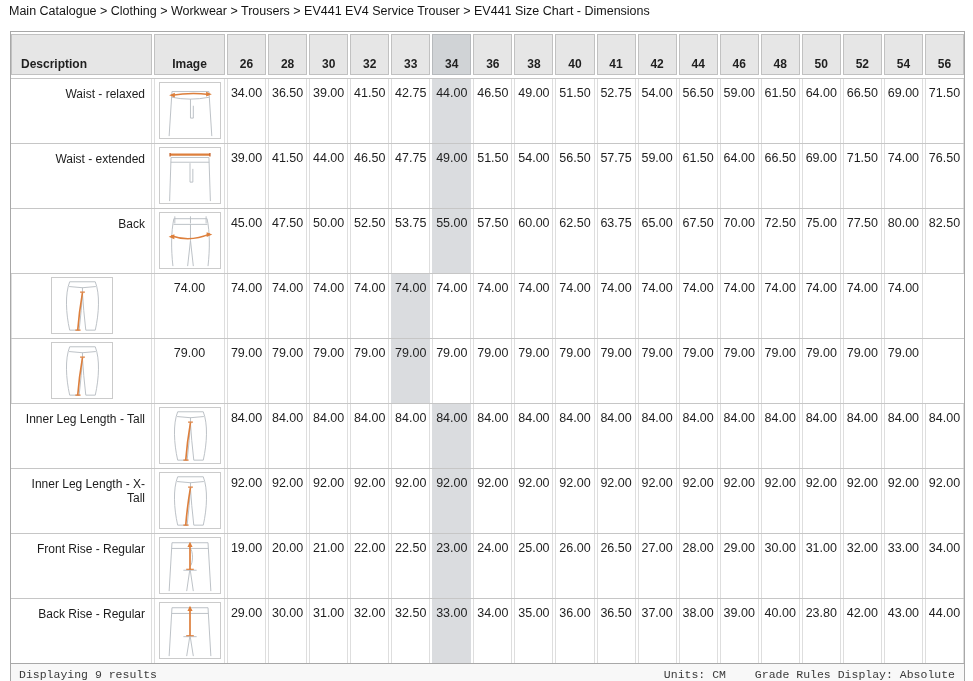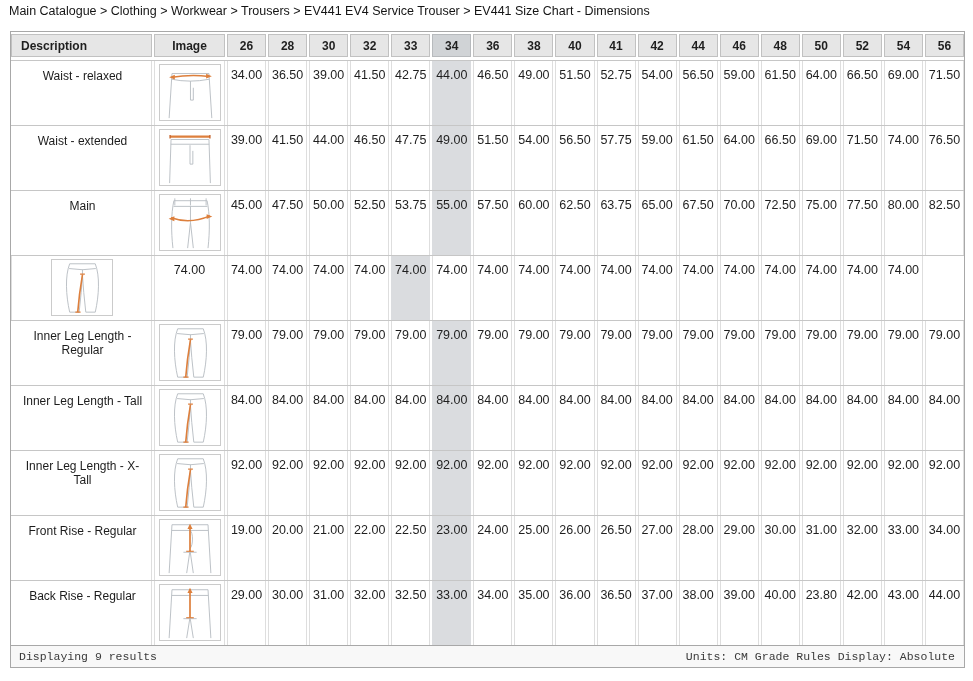--- a/index.html
+++ b/index.html
@@ -11,40 +11,40 @@
   .bc-sep{color:#141414;}
 
   .tablewrap{position:absolute;left:10px;top:31px;width:953px;border:1px solid #a8a8a8;background:#fff;}
 
   .grid-row{display:grid;grid-template-columns:141px 71px repeat(18,1fr);column-gap:2px;}
 
   
   .hdr{background:#fff;}
   .hcell{background:#e6e6e6;border:1px solid #c1c1c1;margin:2px 0 3px 0;
          font-weight:bold;font-size:12px;color:#1f1f1f;text-align:center;
-         padding:4px 0 3px 0;}
+         padding:22px 0 3px 0;}
   .hcell.desc{text-align:left;padding-left:9px;}
   .hcell.hl{background:#d0d3d6;border-color:#b7babd;}
 
   
   .brow{border-top:1px solid #c6c6c6;height:64px;}
   .cell{border-left:1px solid #dedede;border-right:1px solid #dedede;
         font-size:12.5px;color:#1f1f1f;text-align:center;padding-top:7px;
         overflow:hidden;box-sizing:border-box;}
-  .cell.desc{text-align:center;padding:8px 6px 0 9px;font-size:12px;color:#1c1c1c;border-left:none;}
+  .cell.desc{text-align:right;padding:8px 6px 0 9px;font-size:12px;color:#1c1c1c;border-left:none;}
   .cell.img{display:flex;justify-content:center;align-items:flex-start;padding-top:3px;}
   .cell.hl{background:#dadcdf;border-color:#dadcdf;}
   .imgbox{width:62px;height:57px;border:1px solid #cbcbcb;background:#fff;box-sizing:border-box;}
   .imgbox svg{display:block;width:100%;height:100%;}
 
   
   .footer{display:flex;justify-content:space-between;align-items:center;
           border-top:1px solid #a8a8a8;background:#f8f8f8;
           font-size:11.5px;color:#3a3a3a;padding:4px 9px 4px 8px;font-family:Liberation Mono, monospace;}
-  .footer-right span{}
+  .footer-right span{margin-left:22px;}
 </style>
 </head>
 <body>
 
 <div class="breadcrumb" id="breadcrumb"><span class="bc-item">Main Catalogue</span><span class="bc-sep"> &gt; </span><span class="bc-item">Clothing</span><span class="bc-sep"> &gt; </span><span class="bc-item">Workwear</span><span class="bc-sep"> &gt; </span><span class="bc-item">Trousers</span><span class="bc-sep"> &gt; </span><span class="bc-item">EV441 EV4 Service Trouser</span><span class="bc-sep"> &gt; </span><span class="bc-item">EV441 Size Chart - Dimensions</span></div>
 
 <div class="tablewrap">
   <div class="grid-row hdr" id="header-row">
       <div class="hcell desc">Description</div>
       <div class="hcell">Image</div>
@@ -135,21 +135,21 @@
         <div class="cell val">59.00</div>
         <div class="cell val">61.50</div>
         <div class="cell val">64.00</div>
         <div class="cell val">66.50</div>
         <div class="cell val">69.00</div>
         <div class="cell val">71.50</div>
         <div class="cell val">74.00</div>
         <div class="cell val">76.50</div>
       </div>
       <div class="grid-row brow">
-        <div class="cell desc">Main</div>
+        <div class="cell desc">Back</div>
         <div class="cell img">
           <div class="imgbox">
             <svg viewBox="0 0 62 58">
               <g fill="none" stroke="#b9bec4" stroke-width="1">
      <path d="M14 6 L49 6"></path>
                 <path d="M13.7 12 L49.3 12"></path>
      <path d="M15 3.5 L15 11 M31.5 3.5 L31.5 11 M48 3.5 L48 11"></path>
      <path d="M14 6 C11 20 11 38 13 56"></path>
                 <path d="M49 6 C52 20 52 38 50 56"></path>
      <path d="M31.5 12 L31.5 29"></path>
@@ -211,21 +211,20 @@
         <div class="cell val">74.00</div>
         <div class="cell val">74.00</div>
         <div class="cell val">74.00</div>
         <div class="cell val">74.00</div>
         <div class="cell val">74.00</div>
         <div class="cell val">74.00</div>
         <div class="cell val">74.00</div>
         <div class="cell val">74.00</div>
       </div>
       <div class="grid-row brow">
-        <div class="cell desc">Inner Leg Length - Regular</div>
         <div class="cell img">
           <div class="imgbox">
             <svg viewBox="0 0 62 58">
               <g fill="none" stroke="#b9bec4" stroke-width="1">
      <path d="M18 4 L45 4"></path>
                 <path d="M17.4 9 Q31.5 11.5 45.6 9"></path>
      <path d="M18 4 C13 17 14 37 18 55"></path>
                 <path d="M45 4 C50 17 49 37 45 55"></path>
      <path d="M18 55 L28 55 M35 55 L45 55"></path>
      <path d="M28 55 Q30.5 33 31.5 16.5 Q32.5 33 35 55"></path>

